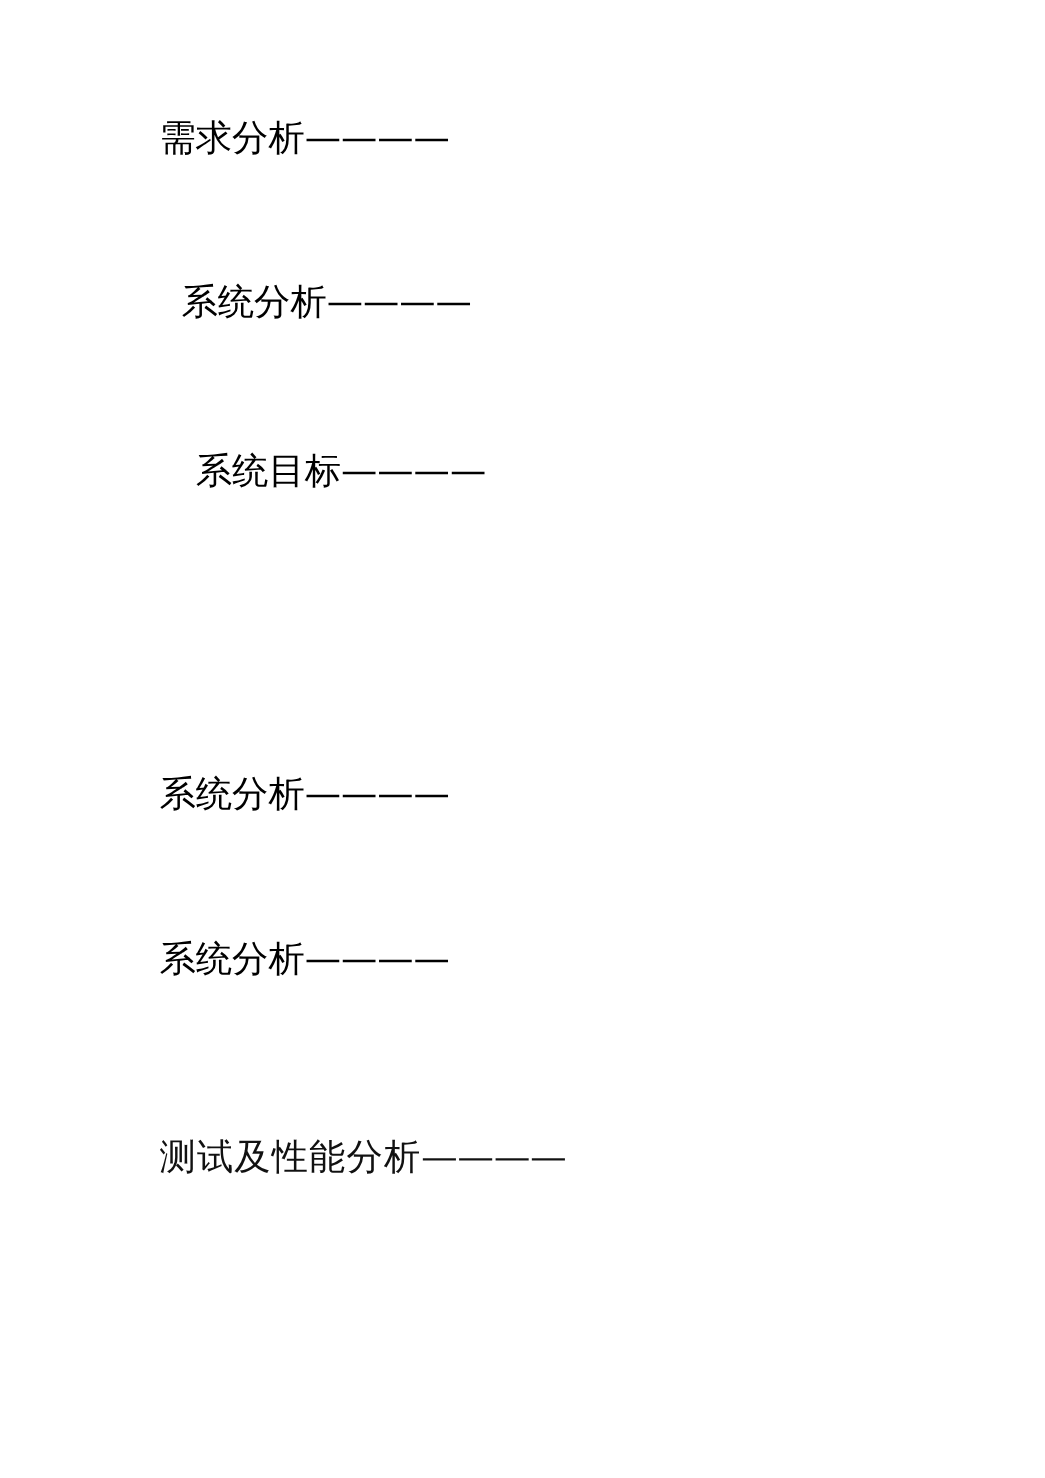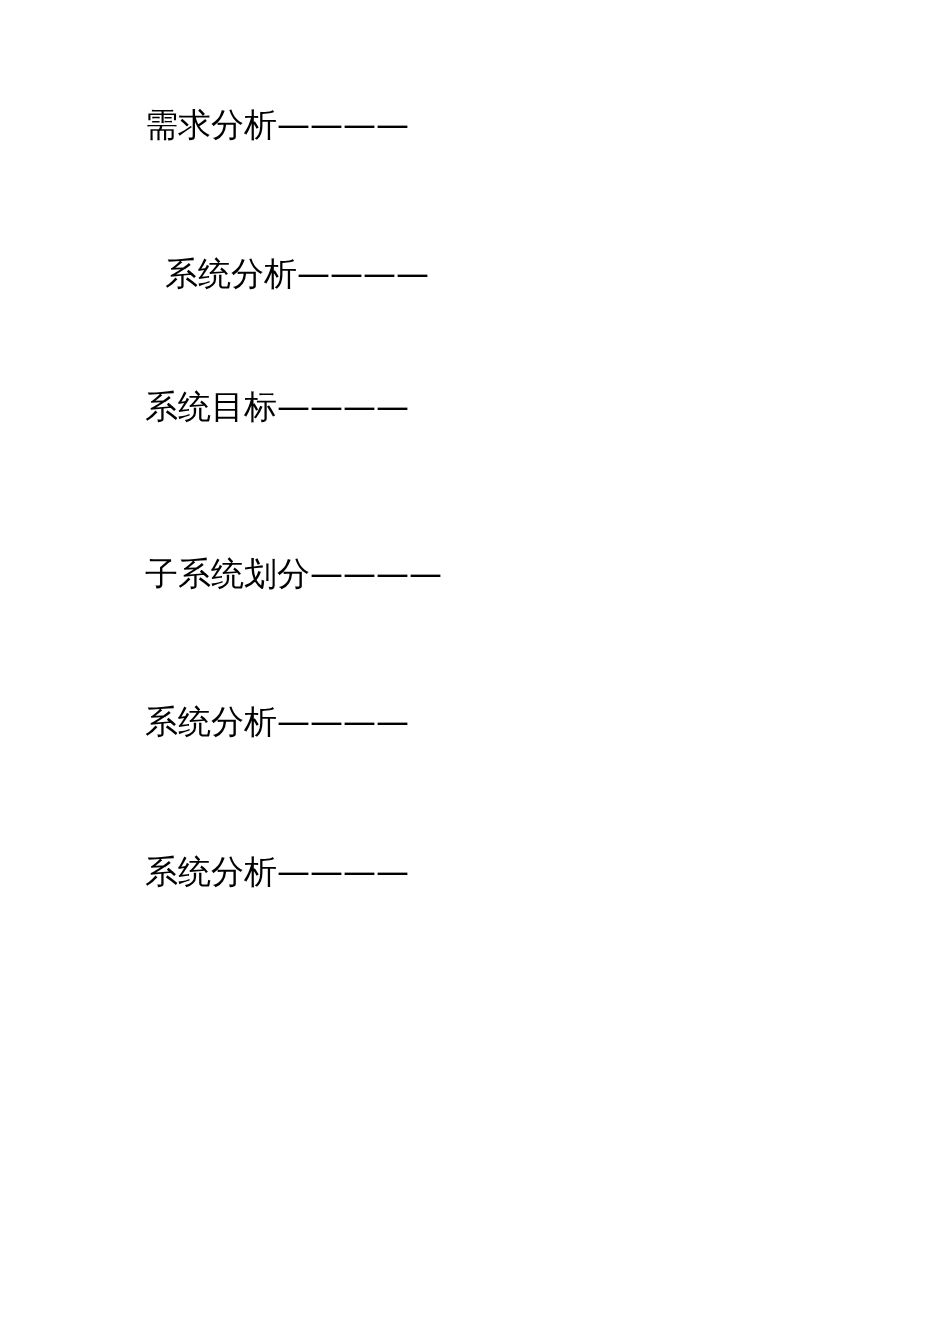--- a/index.html
+++ b/index.html
@@ -29,30 +29,30 @@
 <div class="page">
 
   <div class="line" style="top:105px;">
     <span>需求分析</span><span class="dash">————</span>
   </div>
 
   <div class="line" style="top:254px;margin-left:20px;">
     <span>系统分析</span><span class="dash">————</span>
   </div>
 
-  <div class="line" style="top:387px;">
+  <div class="line" style="top:408px;margin-left:33px;">
     <span>系统目标</span><span class="dash">————</span>
   </div>
 
-  <div class="line" style="top:554px;">
-    <span>子系统划分</span><span class="dash">————</span>
-  </div>
 
   <div class="line" style="top:702px;">
     <span>系统分析</span><span class="dash">————</span>
   </div>
 
   <div class="line" style="top:852px;">
     <span>系统分析</span><span class="dash">————</span>
   </div>
 
+  <div class="line serif" style="top:1032px;">
+    <span>测试及性能分析</span><span class="dash">————</span>
+  </div>
 
 </div>
 
 </body></html>

